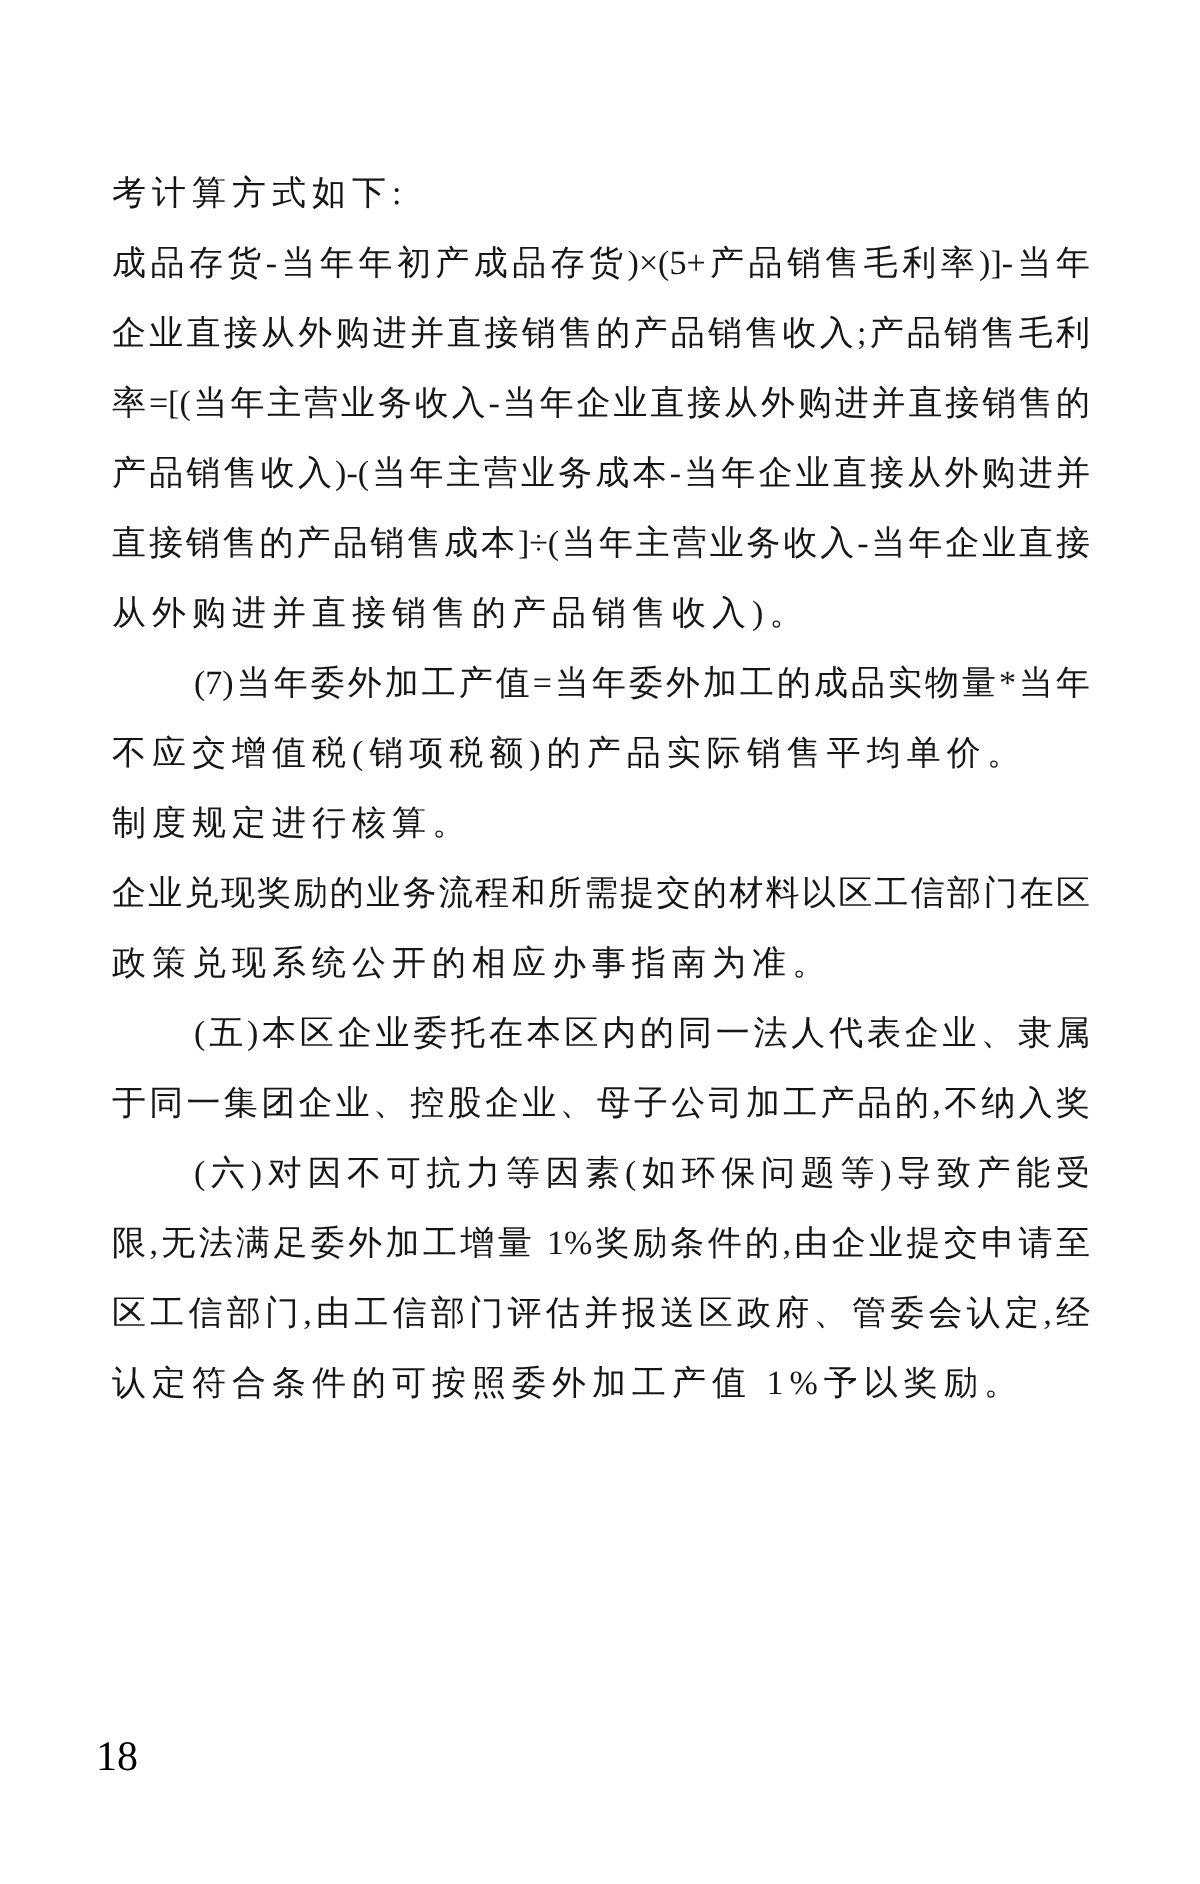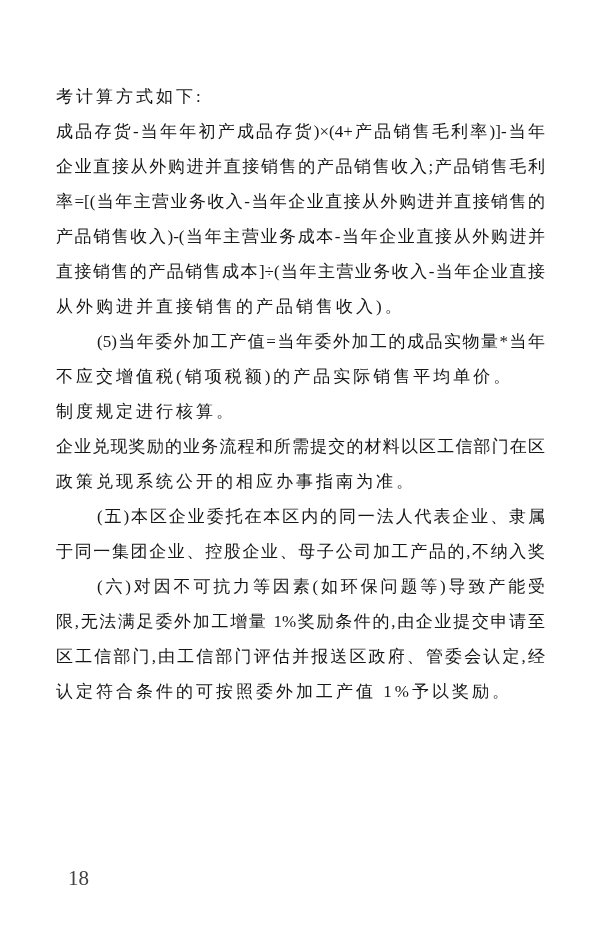--- a/index.html
+++ b/index.html
@@ -38,40 +38,40 @@
     text-indent: 41px;
   }
   
   .line.last {
     text-align: left;
     text-align-last: left;
     letter-spacing: 3px;
   }
   .page-number {
     position: absolute;
-    left: 68px;
+    left: 48px;
     top: 866px;
     font-size: 21px;
     line-height: 24px;
-    color: #404040;
+    color: #000000;
   }
 </style>
 </head>
 <body>
 
 <div class="page">
   <div class="text-block">
     <div class="line last">考计算方式如下:</div>
-    <div class="line">成品存货-当年年初产成品存货)×(4+产品销售毛利率)]-当年</div>
+    <div class="line">成品存货-当年年初产成品存货)×(5+产品销售毛利率)]-当年</div>
     <div class="line">企业直接从外购进并直接销售的产品销售收入;产品销售毛利</div>
     <div class="line">率=[(当年主营业务收入-当年企业直接从外购进并直接销售的</div>
     <div class="line">产品销售收入)-(当年主营业务成本-当年企业直接从外购进并</div>
     <div class="line">直接销售的产品销售成本]÷(当年主营业务收入-当年企业直接</div>
     <div class="line last">从外购进并直接销售的产品销售收入)。</div>
-    <div class="line first">(5)当年委外加工产值=当年委外加工的成品实物量*当年</div>
+    <div class="line first">(7)当年委外加工产值=当年委外加工的成品实物量*当年</div>
     <div class="line last">不应交增值税(销项税额)的产品实际销售平均单价。</div>
     <div class="line last">制度规定进行核算。</div>
     <div class="line">企业兑现奖励的业务流程和所需提交的材料以区工信部门在区</div>
     <div class="line last">政策兑现系统公开的相应办事指南为准。</div>
     <div class="line first">(五)本区企业委托在本区内的同一法人代表企业、隶属</div>
     <div class="line">于同一集团企业、控股企业、母子公司加工产品的,不纳入奖</div>
     <div class="line first">(六)对因不可抗力等因素(如环保问题等)导致产能受</div>
     <div class="line">限,无法满足委外加工增量 1%奖励条件的,由企业提交申请至</div>
     <div class="line">区工信部门,由工信部门评估并报送区政府、管委会认定,经</div>
     <div class="line last">认定符合条件的可按照委外加工产值 1%予以奖励。</div>

